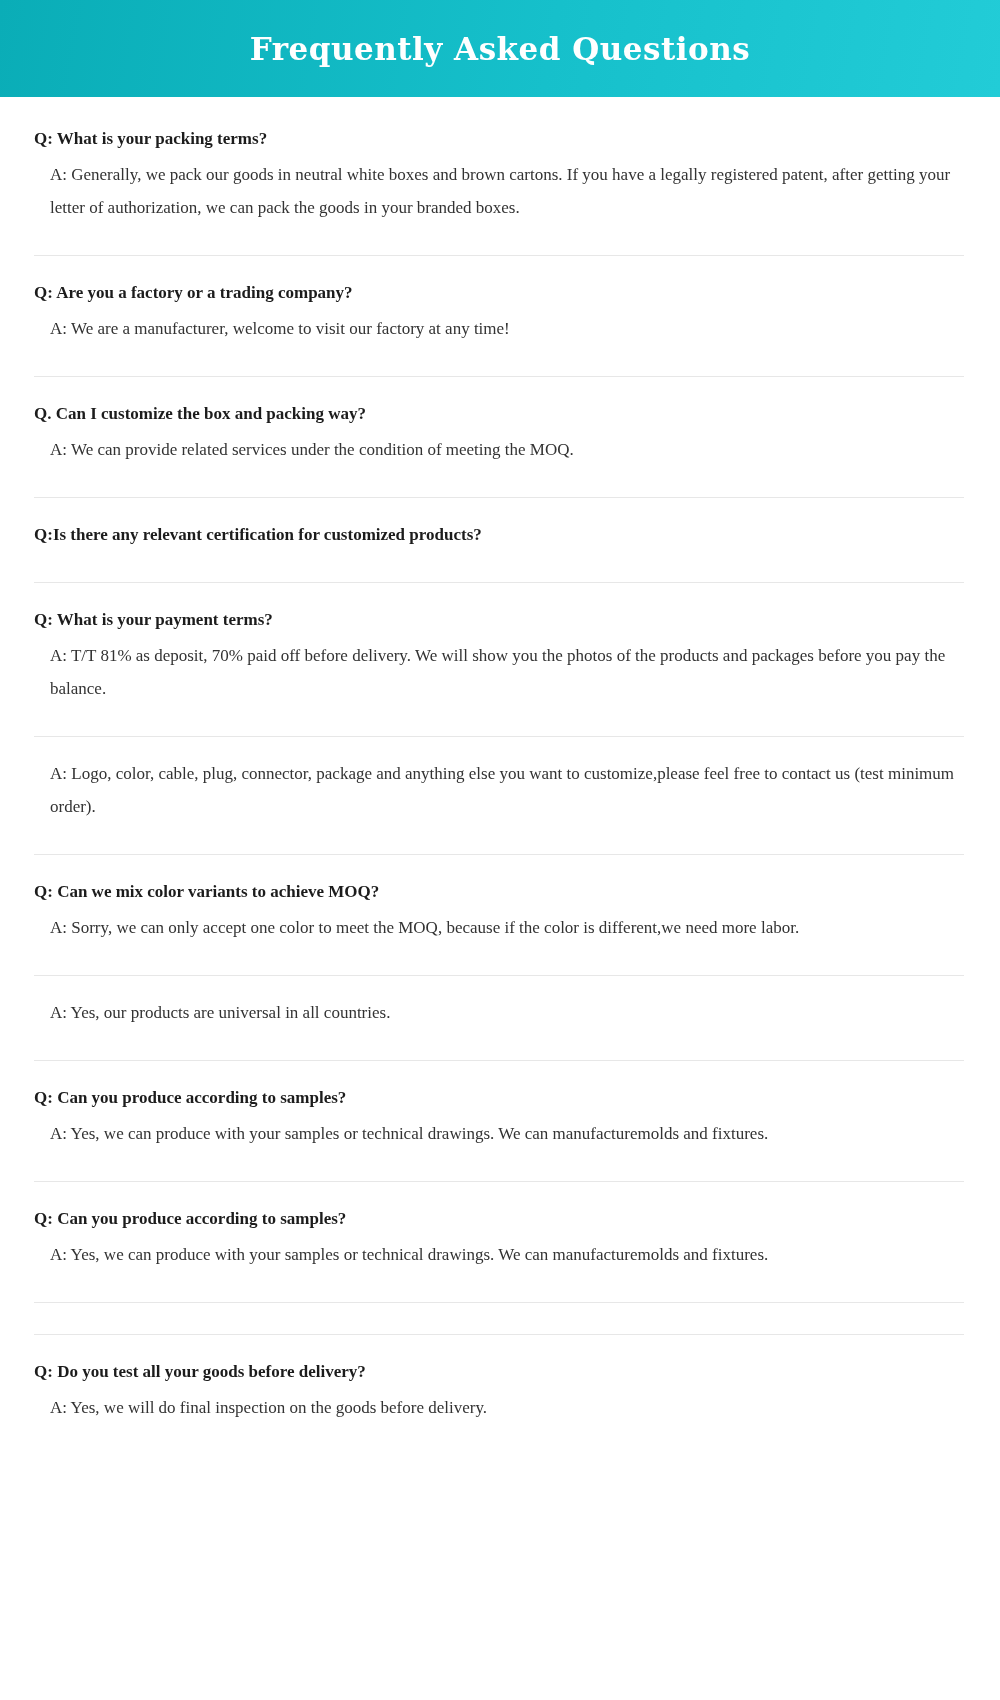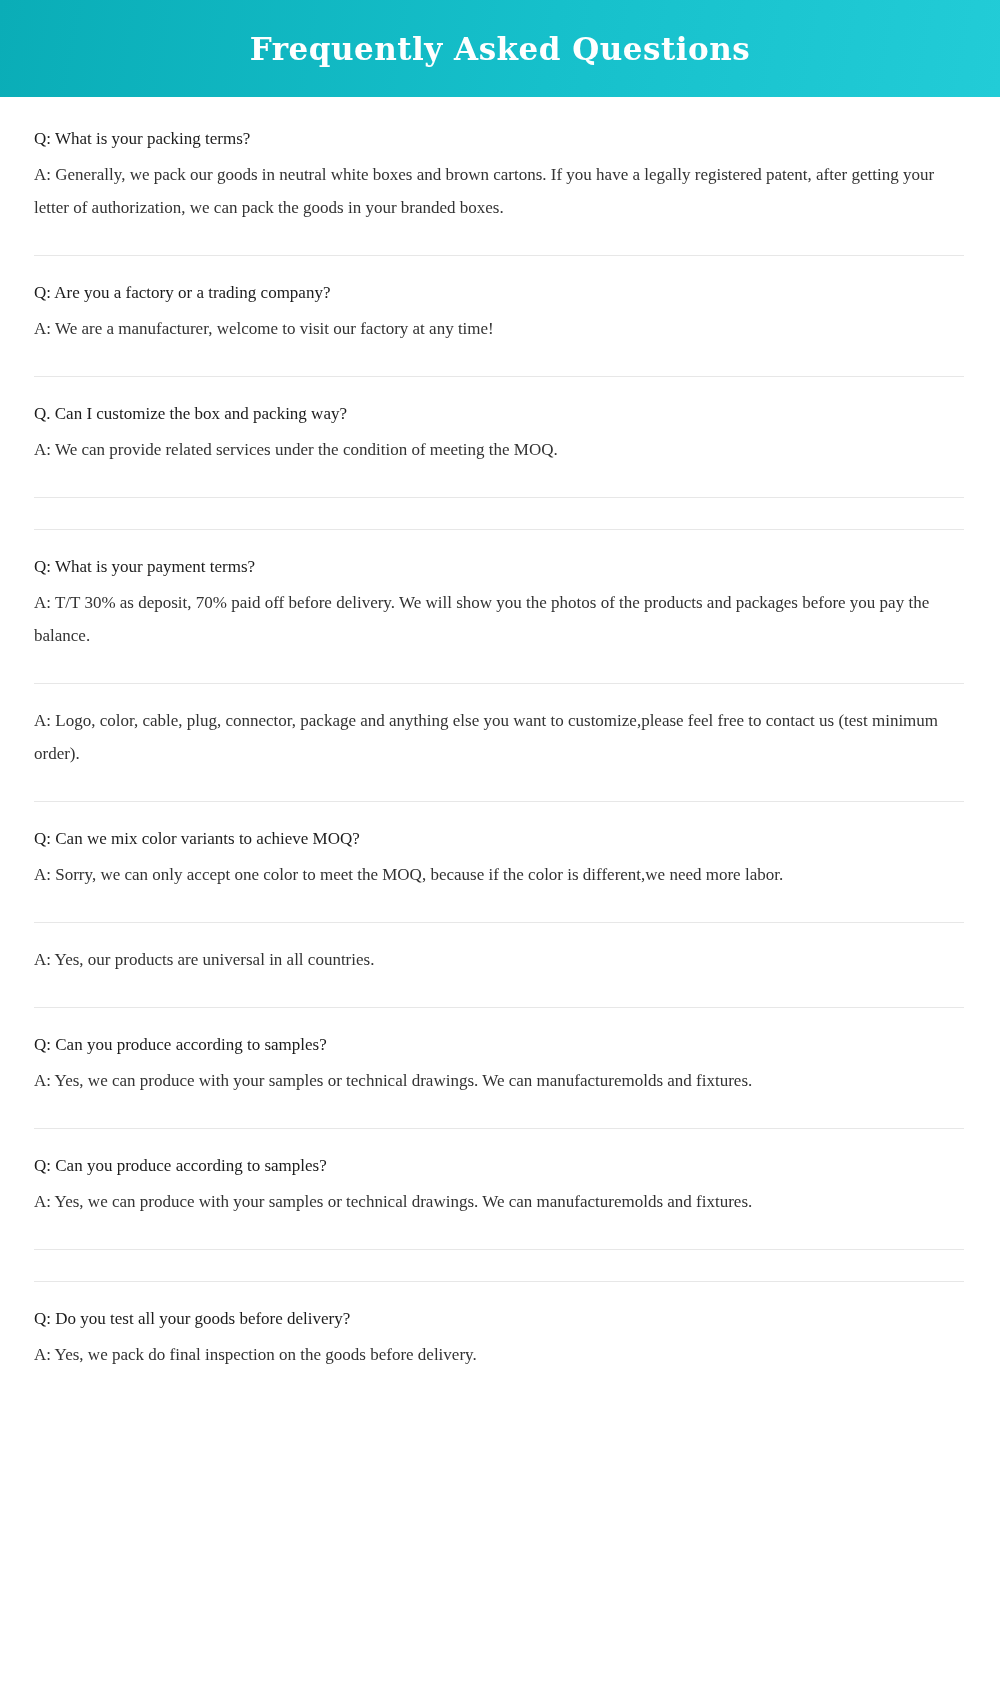--- a/index.html
+++ b/index.html
@@ -27,26 +27,26 @@
     font-weight: bold;
     letter-spacing: 0.5px;
     font-family: "DejaVu Serif", "Liberation Serif", serif;
   }
   .content {
     padding: 25px 36px 40px 34px;
     font-size: 17px;
   }
   .faq-item .q {
     margin: 0;
-    font-weight: normal;
+    font-weight: bold;
     color: #1c1c1c;
     line-height: 33px;
   }
   .faq-item .a {
-    margin: 3px 0 0 0;
+    margin: 3px 0 0 16px;
     font-weight: normal;
     color: #333333;
     line-height: 33px;
   }
   hr.divider {
     border: none;
     border-top: 1px solid #e7e7e7;
     height: 0;
     margin: 31px 0 20px 0;
   }
@@ -72,26 +72,27 @@
   </section>
   <hr class="divider">
 
   <section class="faq-item">
     <p class="q">Q. Can I customize the box and packing way?</p>
     <p class="a">A: We can provide related services under the condition of meeting the MOQ.</p>
   </section>
   <hr class="divider">
 
   <section class="faq-item">
+    <p class="q">Q:Is there any relevant certification for customized products?</p>
   </section>
   <hr class="divider">
 
   <section class="faq-item">
     <p class="q">Q: What is your payment terms?</p>
-    <p class="a">A: T/T 30% as deposit, 70% paid off before delivery. We will show you the photos of the products and packages before you pay the balance.</p>
+    <p class="a">A: T/T 81% as deposit, 70% paid off before delivery. We will show you the photos of the products and packages before you pay the balance.</p>
   </section>
   <hr class="divider">
 
   <section class="faq-item">
     <p class="a">A: Logo, color, cable, plug, connector, package and anything else you want to customize,please feel free to contact us (test minimum order).</p>
   </section>
   <hr class="divider">
 
   <section class="faq-item">
     <p class="q">Q: Can we mix color variants to achieve MOQ?</p>
@@ -113,16 +114,16 @@
   <section class="faq-item">
     <p class="q">Q: Can you produce according to samples?</p>
     <p class="a">A: Yes, we can produce with your samples or technical drawings. We can manufacturemolds and fixtures.</p>
   </section>
   <hr class="divider">
 
   <hr class="divider">
 
   <section class="faq-item">
     <p class="q">Q: Do you test all your goods before delivery?</p>
-    <p class="a">A: Yes, we pack do final inspection on the goods before delivery.</p>
+    <p class="a">A: Yes, we will do final inspection on the goods before delivery.</p>
   </section>
 
 </main>
 
 </body></html>

